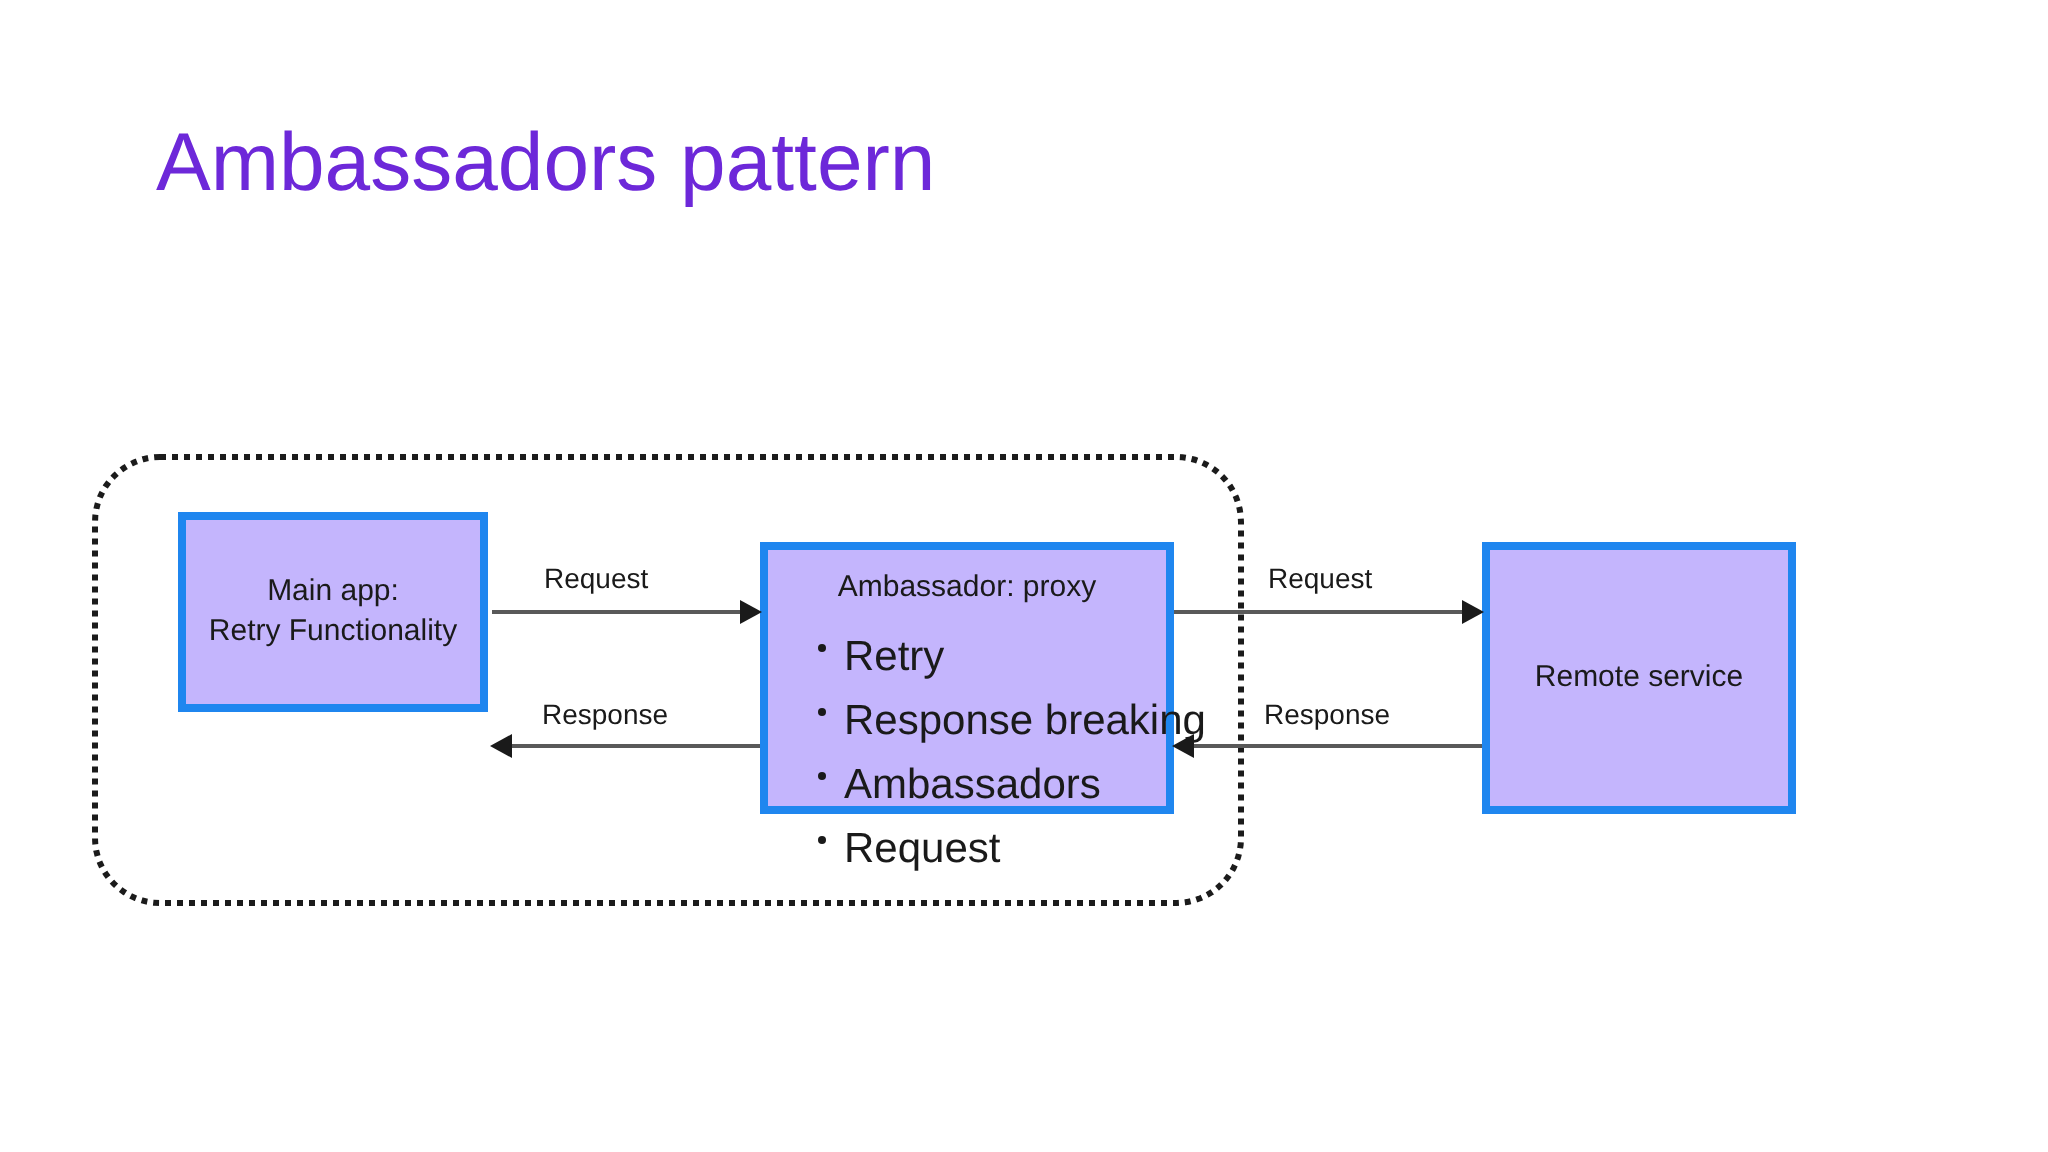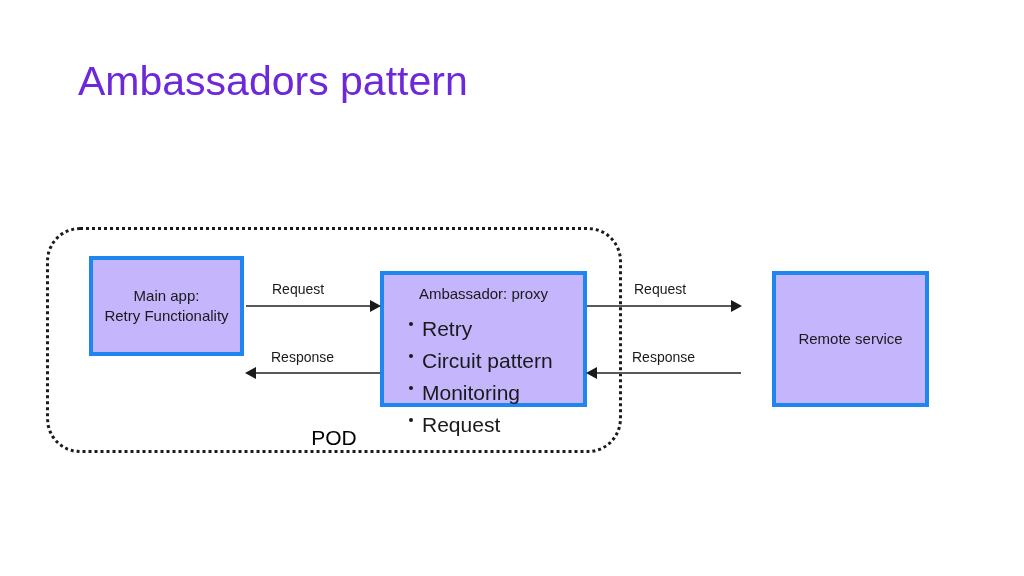--- a/index.html
+++ b/index.html
@@ -74,21 +74,21 @@
     width: 155px;
     height: 100px;
   }
   #box-ambassador {
     left: 380px;
     top: 271px;
     width: 207px;
     height: 136px;
   }
   #box-remote-service {
-    left: 772px;
+    left: 741px;
     top: 271px;
     width: 157px;
     height: 136px;
   }
 
   
   .box-center-label {
     position: absolute;
     left: 0;
     right: 0;
@@ -195,36 +195,35 @@
 </style>
 </head>
 <body>
 
 <div id="slide-title">Ambassadors pattern</div>
 
 <div id="diagram">
 
   <div id="pod-boundary"></div>
 
-  <div id="pod-label">POD</div>
 
   <div class="node-box" id="box-main-app">
     <div class="box-center-label">
       <span class="line">Main app:</span>
       <span class="line">Retry Functionality</span>
     </div>
   </div>
 
   <div class="node-box" id="box-ambassador">
     <div id="ambassador-content">
       <div id="ambassador-heading">Ambassador: proxy</div>
       <ul id="ambassador-bullets">
         <li>Retry</li>
-        <li>Circuit pattern</li>
-        <li>Monitoring</li>
+        <li>Response breaking</li>
+        <li>Ambassadors</li>
         <li>Request</li>
       </ul>
     </div>
   </div>
 
   <div class="node-box" id="box-remote-service">
     <div class="box-center-label">
       <span class="line">Remote service</span>
     </div>
   </div>

